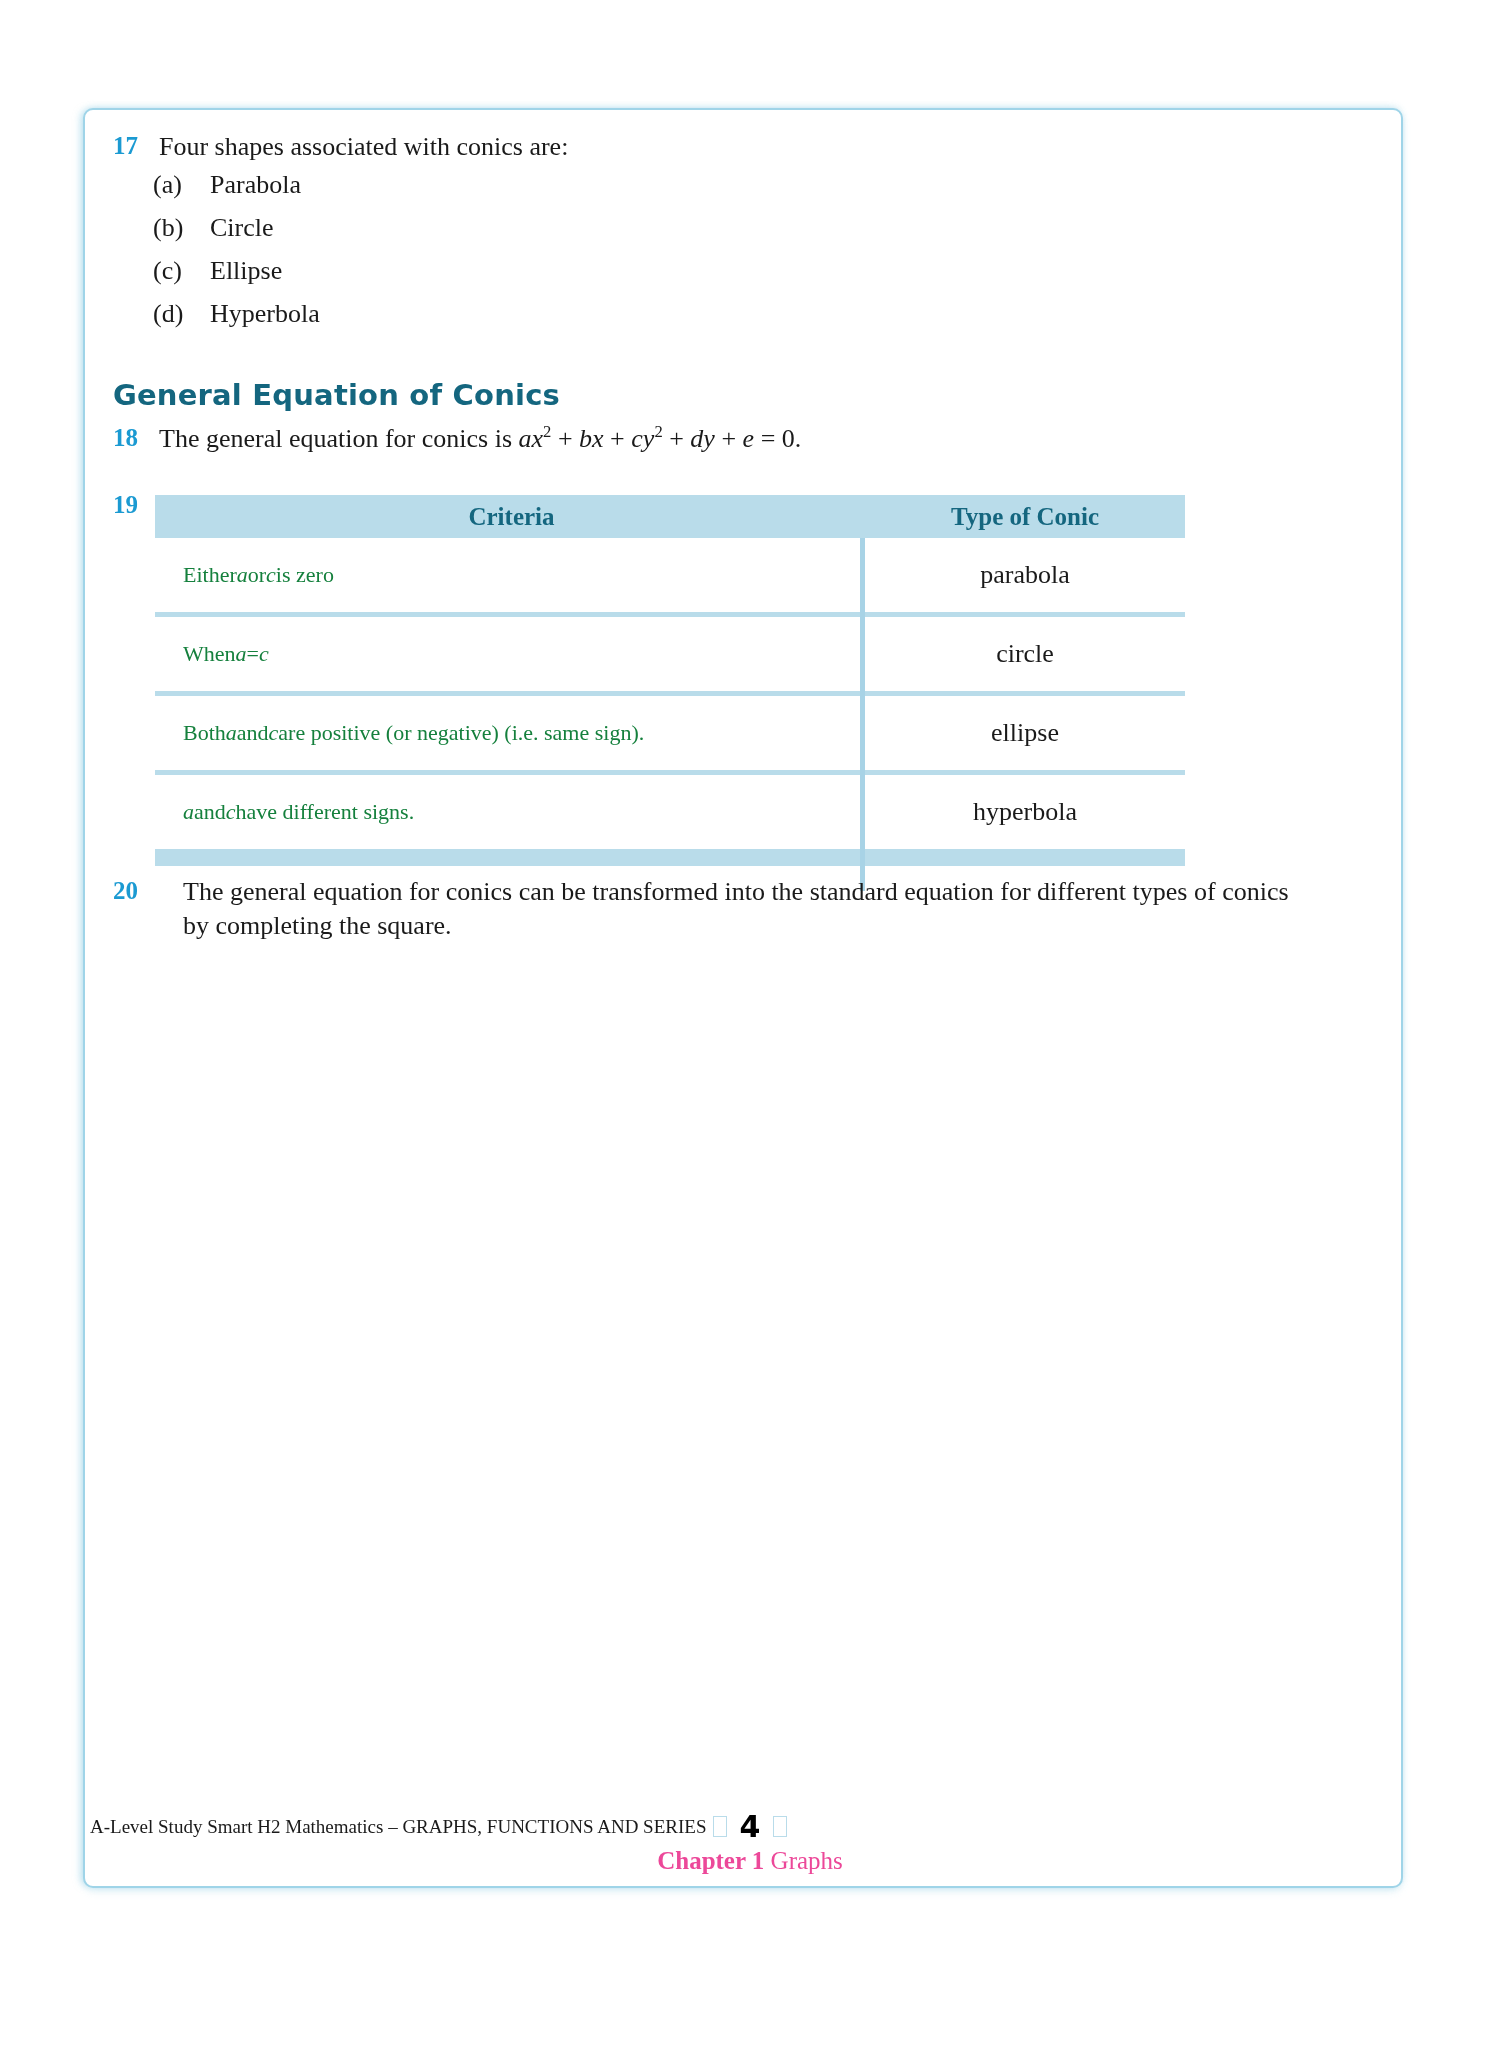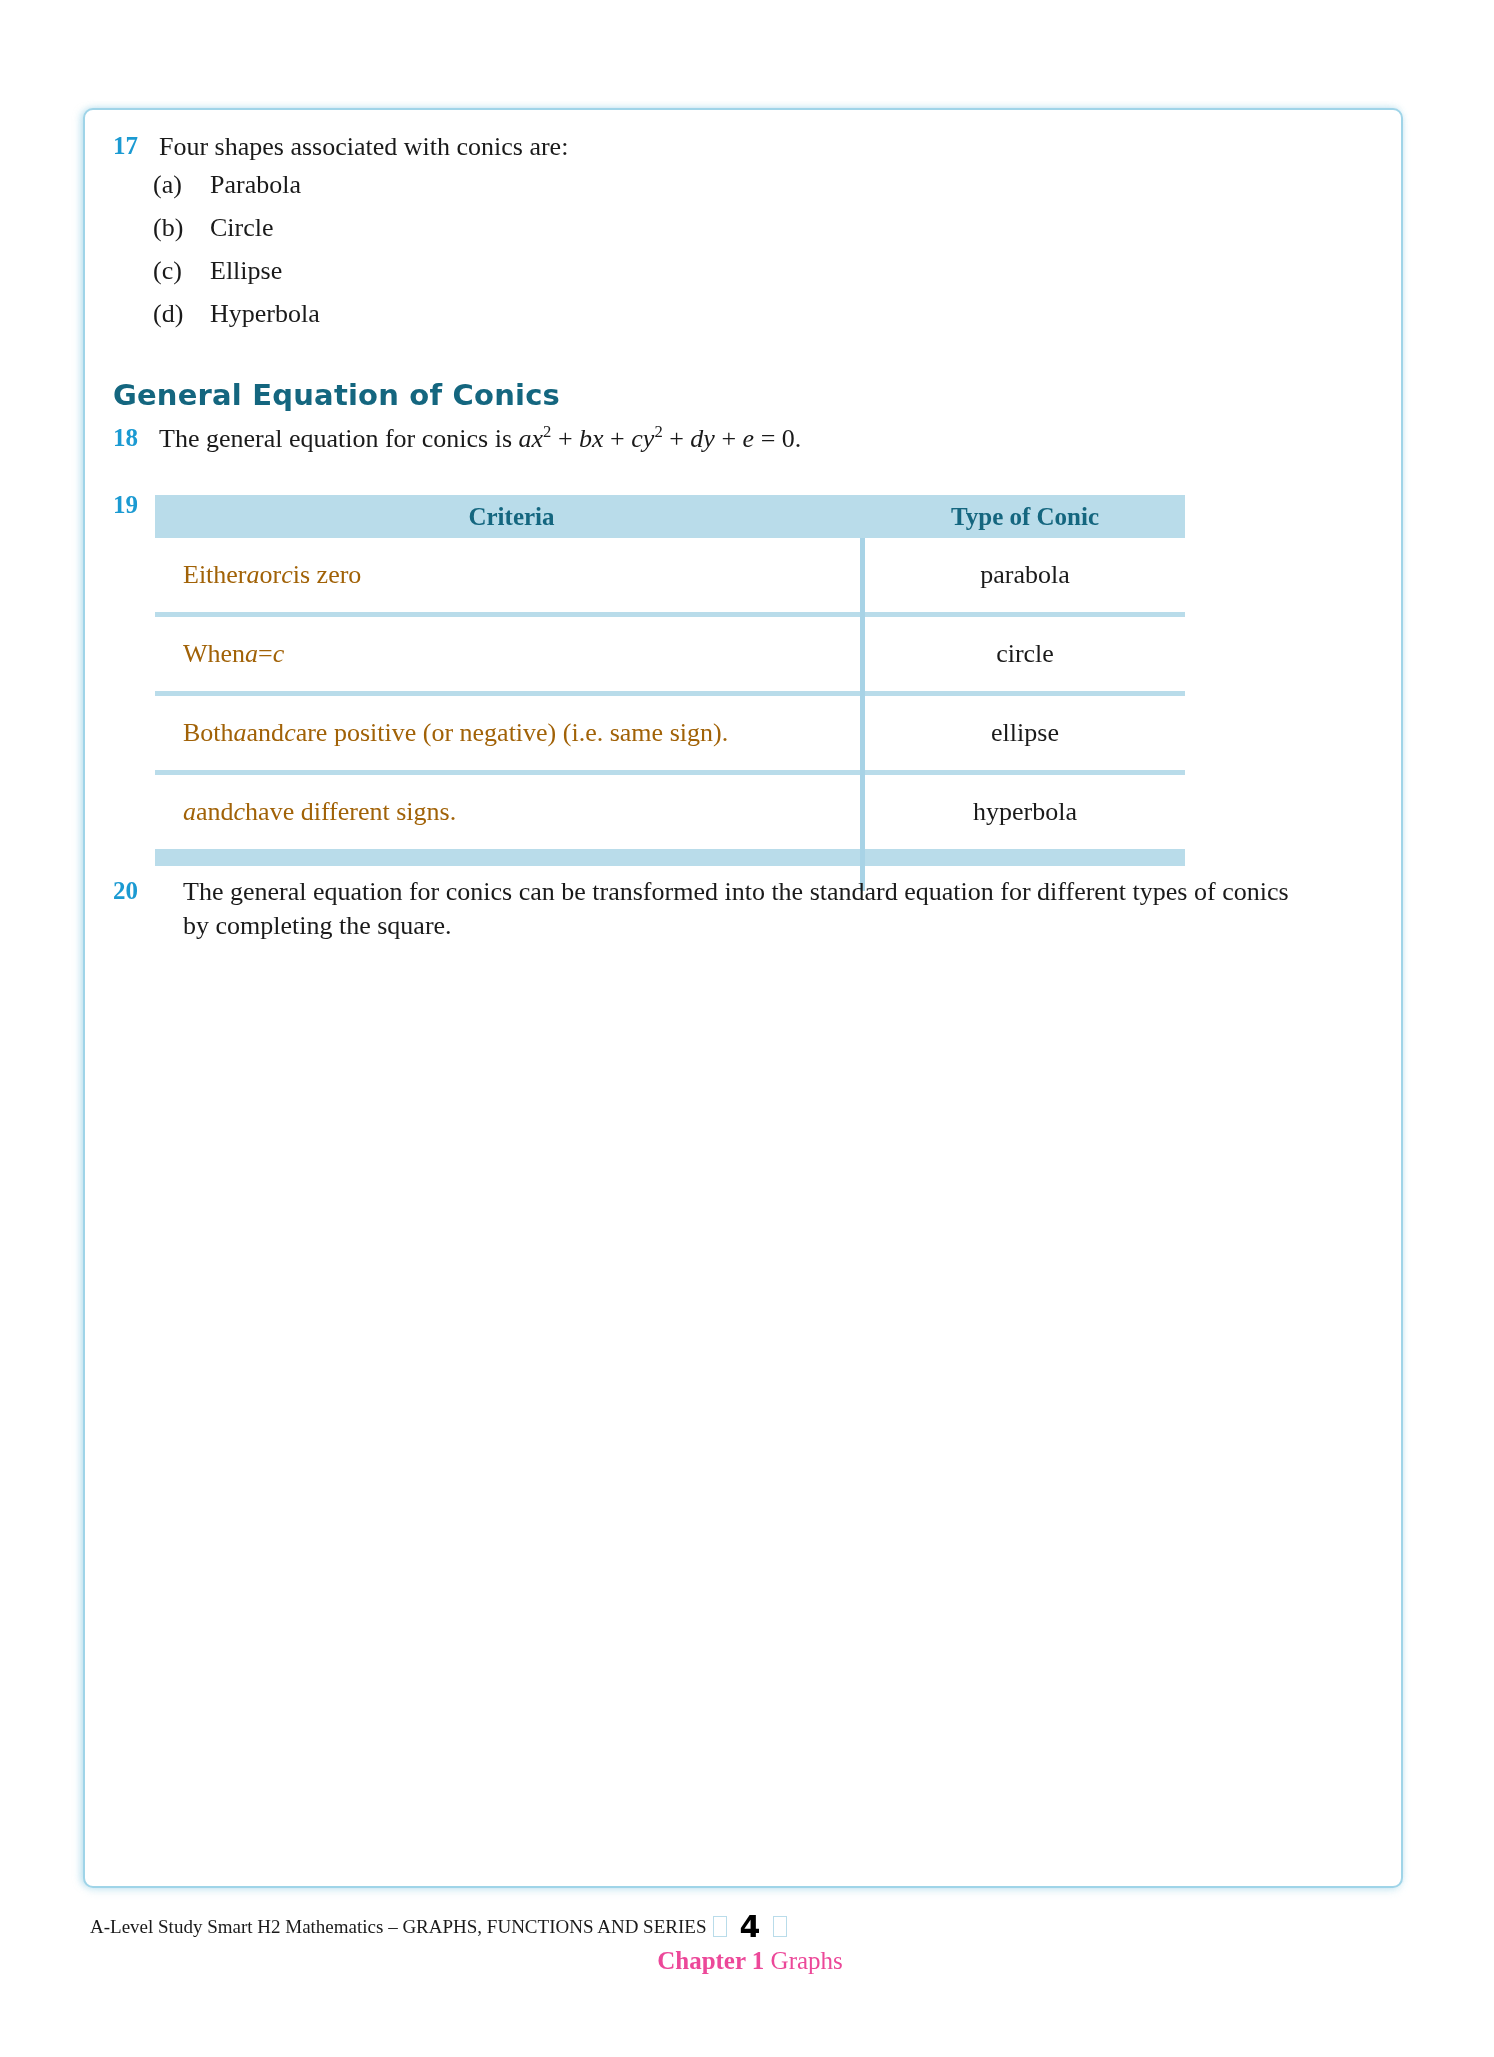--- a/index.html
+++ b/index.html
@@ -136,22 +136,22 @@
     display: flex;
     align-items: center;
     justify-content: center;
   }
   .ct-body-row {
     height: 74px;
   }
   .ct-body-row .ct-cell-left {
     display: flex;
     align-items: center;
-    font-size: 26px;
-    color: #a16207;
+    font-size: 22px;
+    color: #15803d;
   }
   .ct-body-row .ct-cell-right {
     font-size: 26px;
     color: #1a1a1a;
   }
   .ct-sep {
     height: 5px;
     background: #b9dcea;
     display: flex;
   }
@@ -181,21 +181,21 @@
     top: 43px;
     width: 5px;
     height: 353px;
     background: #a8d3e6;
   }
 
   
   .footer {
     position: absolute;
     left: 0;
-    top: 1912px;
+    top: 1812px;
     width: 1372px;
     height: 100px;
   }
   .footer-left {
     position: absolute;
     left: 90px;
     top: 0;
     font-size: 19px;
     color: #1a1a1a;
     line-height: 1.55;

